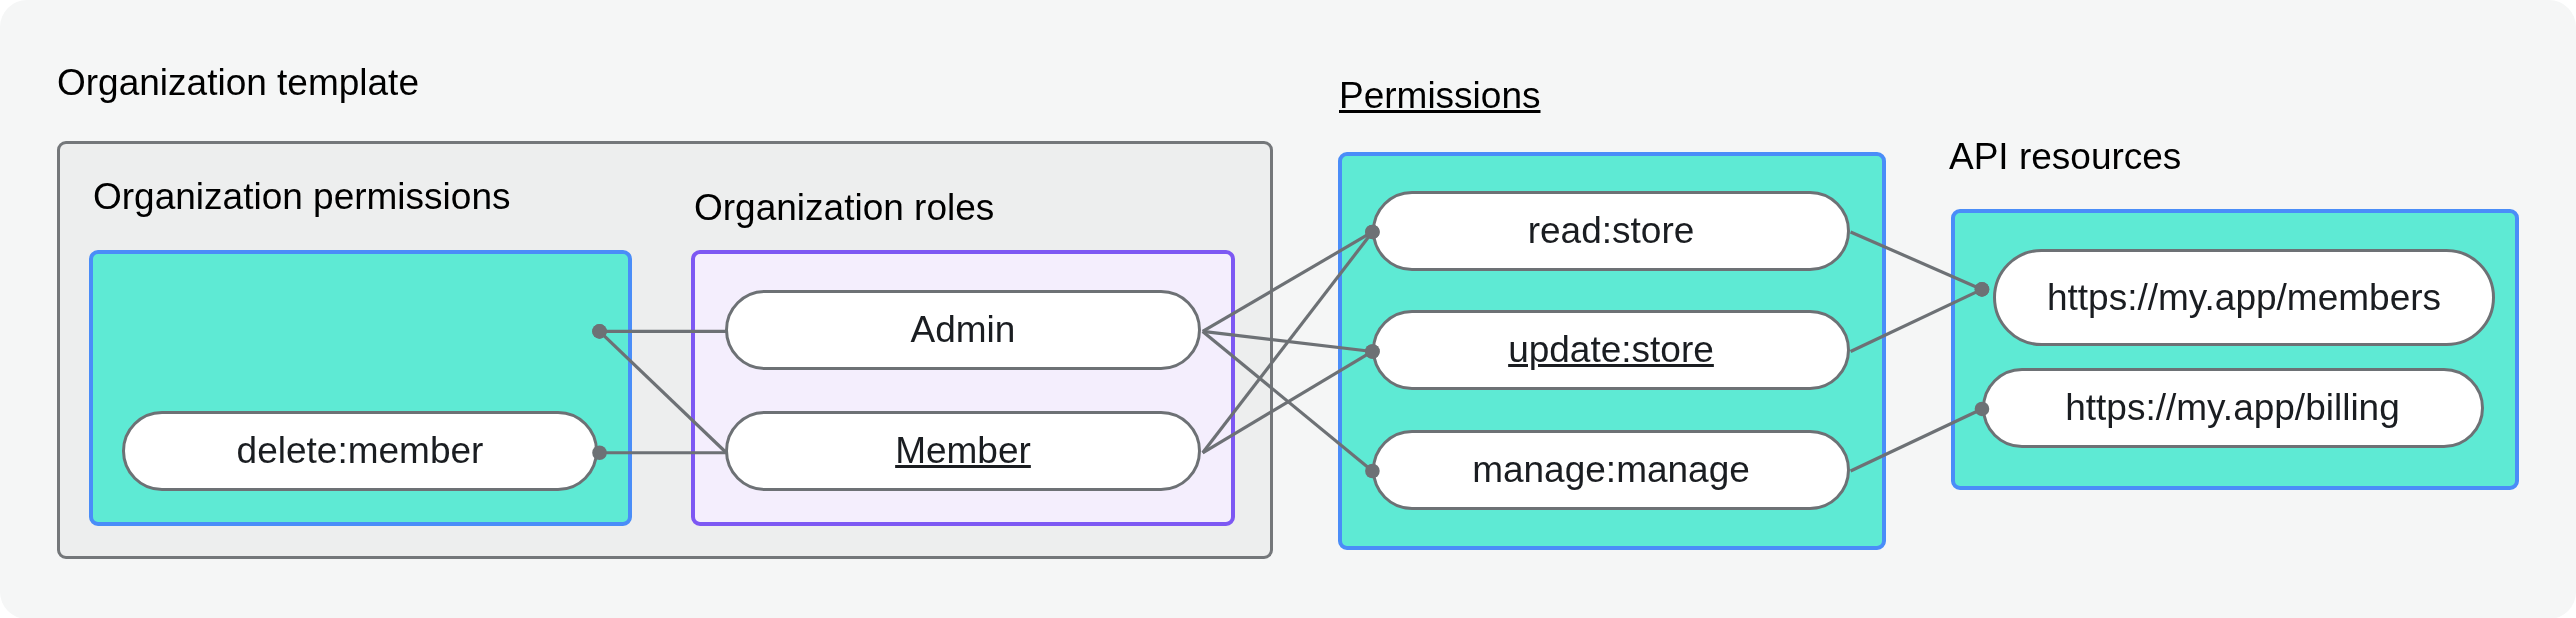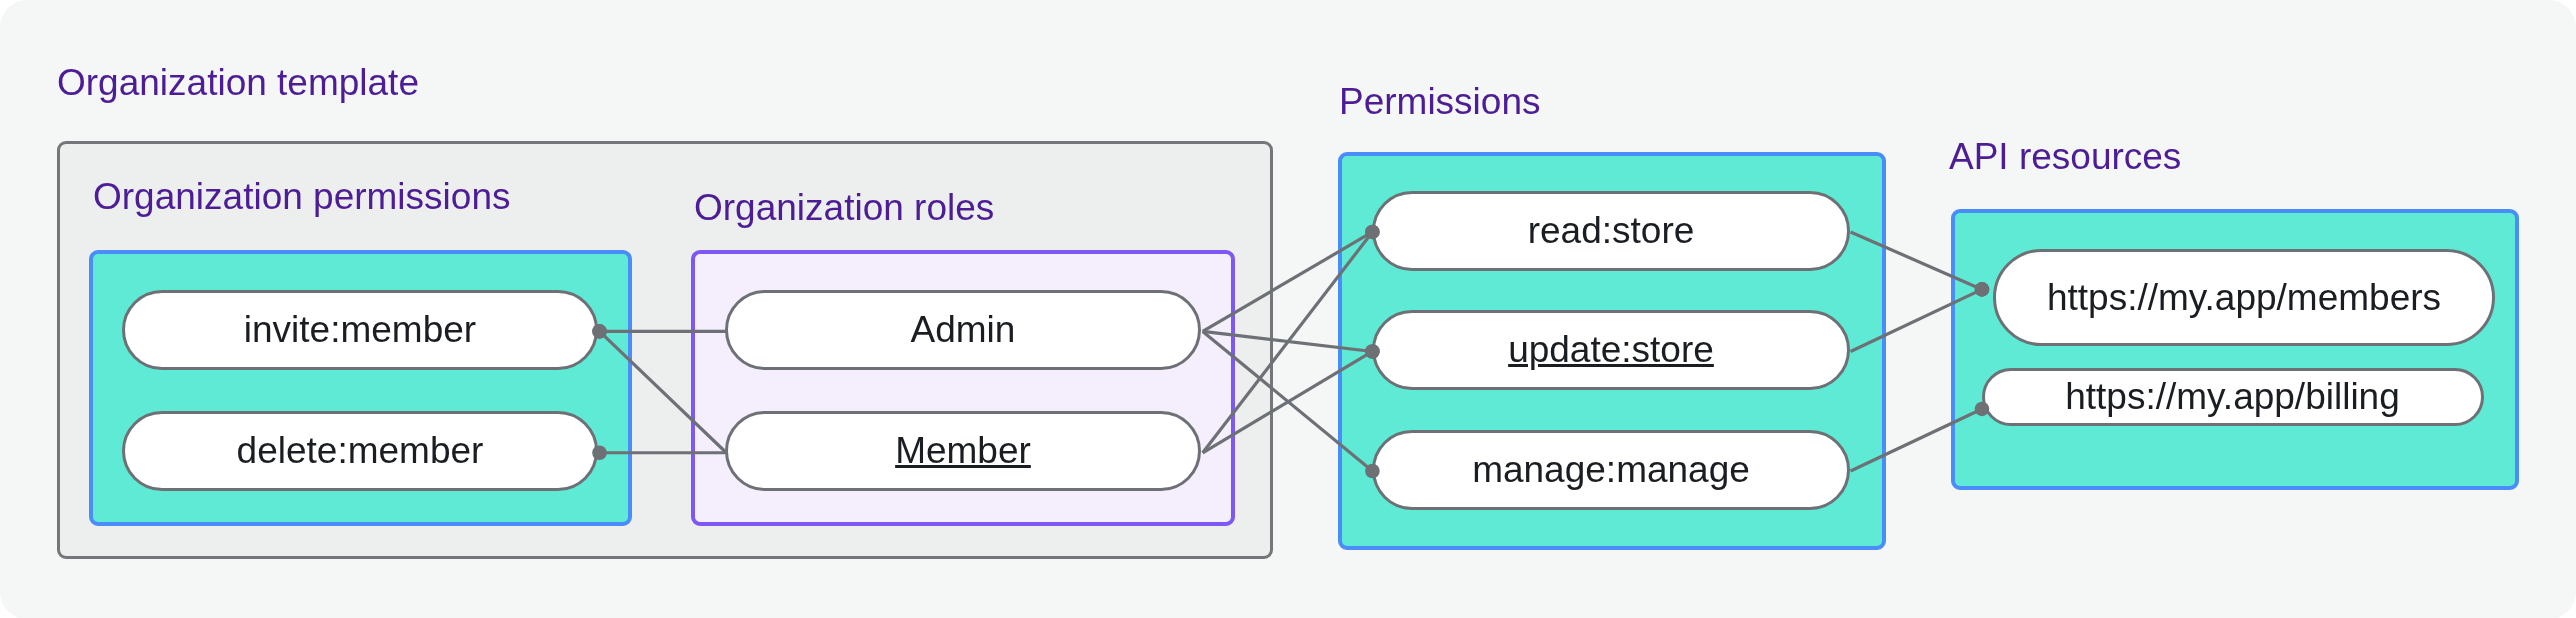--- a/index.html
+++ b/index.html
@@ -10,21 +10,21 @@
     background:#f5f6f6;
     border-radius:27px;
     overflow:hidden;
     color:#1a1d21;
   }
   .label{
     position:absolute;
     font-size:37px;
     line-height:46px;
     white-space:nowrap;
-    color:#4c1d95;
+    color:#000000;
   }
   .box{
     position:absolute;
     box-sizing:border-box;
     border-radius:9px;
   }
   .box-gray{
     border:3.7px solid #74777a;
     background:#edeeee;
   }
@@ -45,61 +45,58 @@
     display:flex;
     align-items:center;
     justify-content:center;
     font-size:37px;
     white-space:nowrap;
   }
   
   #lbl-org-template{left:57px;top:60px;}
   #lbl-org-permissions{left:89px;top:172px;}
   #lbl-org-roles{left:691px;top:172px;margin-top:11px;}
-  #lbl-permissions{left:1339px;top:79px;}
+  #lbl-permissions{left:1339px;top:73px;text-decoration:underline;}
   #lbl-api-resources{left:1949px;top:134px;}
   
   #box-template{left:57px;top:141px;width:1216px;height:418px;}
   #box-org-permissions{left:89px;top:251px;width:543px;height:276px;}
   #box-org-roles{left:692px;top:251px;width:544px;height:276px;padding-left:10px;}
   #box-permissions{left:1338px;top:152px;width:548px;height:398px;}
   #box-api{left:1951px;top:209px;width:568px;height:281px;}
   
   #pill-invite{left:29px;top:36px;width:476px;height:80px;}
   #pill-delete{left:29px;top:157px;width:476px;height:80px;}
   #pill-admin{left:30px;top:36px;width:476px;height:80px;}
   #pill-member{left:30px;top:157px;width:476px;height:80px;text-decoration:underline;}
   #pill-read{left:30px;top:35px;width:478px;height:80px;}
   #pill-update{left:30px;top:154px;width:478px;height:80px;text-decoration:underline;}
   #pill-manage{left:30px;top:274px;width:478px;height:80px;}
   #pill-members-api{left:38px;top:36px;width:502px;height:97px;}
-  #pill-billing-api{left:26.5px;top:155px;width:502px;height:58px;align-items:center;}
+  #pill-billing-api{left:26.5px;top:155px;width:502px;height:80px;align-items:center;}
   #edge-layer{
     position:absolute;
     left:0;top:0;
     width:2576px;height:619px;
     pointer-events:none;
     z-index:5;
   }
 </style>
 </head>
 <body>
 
 <div class="canvas" id="canvas">
 
   <div class="label" id="lbl-org-template">Organization template</div>
 
   <div class="box box-gray" id="box-template">
     <div class="label" id="lbl-org-permissions" style="left:33px;top:30px;">Organization permissions</div>
     <div class="label" id="lbl-org-roles" style="left:634px;top:30px;">Organization roles</div>
 
     <div class="box box-blue" id="box-org-permissions" style="left:29px;top:106px;">
-      <div class="pill" id="pill-invite">
-        <span>invite:member</span>
-      </div>
       <div class="pill" id="pill-delete">
         <span>delete:member</span>
       </div>
     </div>
 
     <div class="box box-purple" id="box-org-roles" style="left:631px;top:106px;">
       <div class="pill" id="pill-admin">
         <span>Admin</span>
       </div>
       <div class="pill" id="pill-member">

